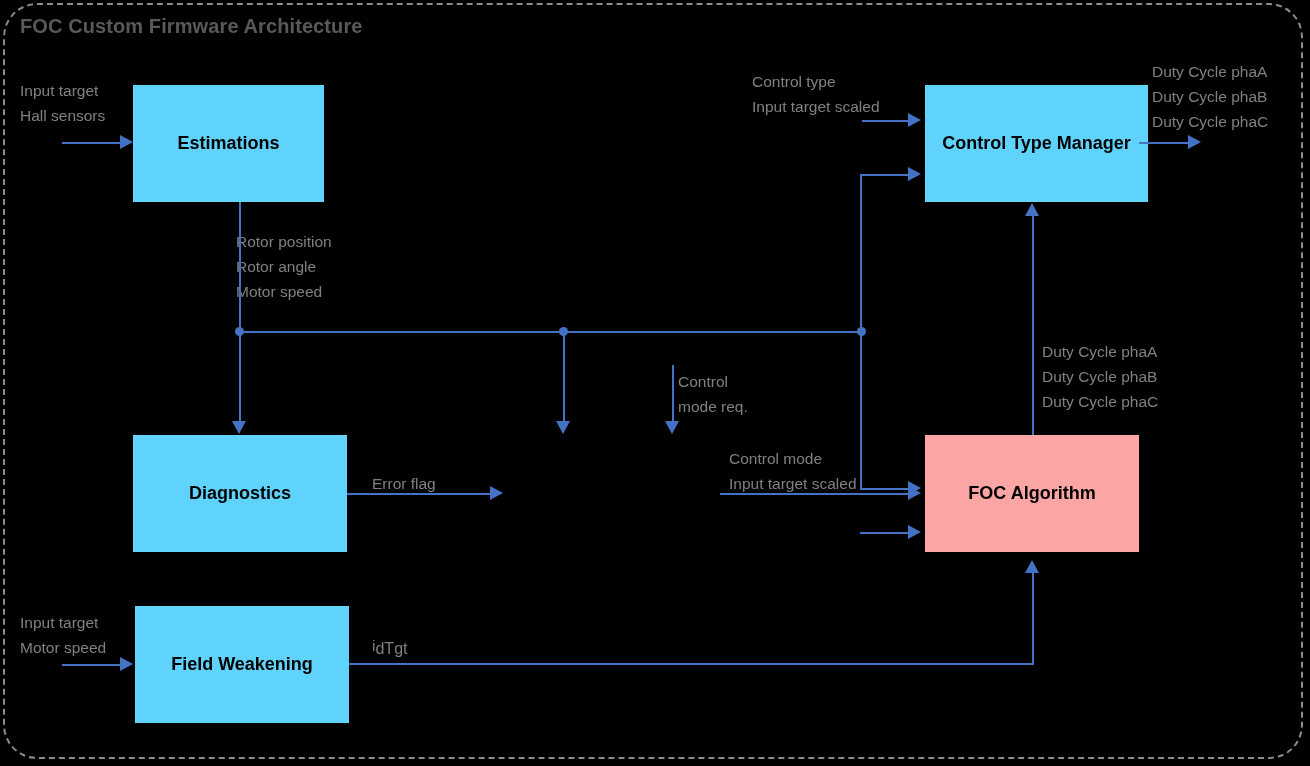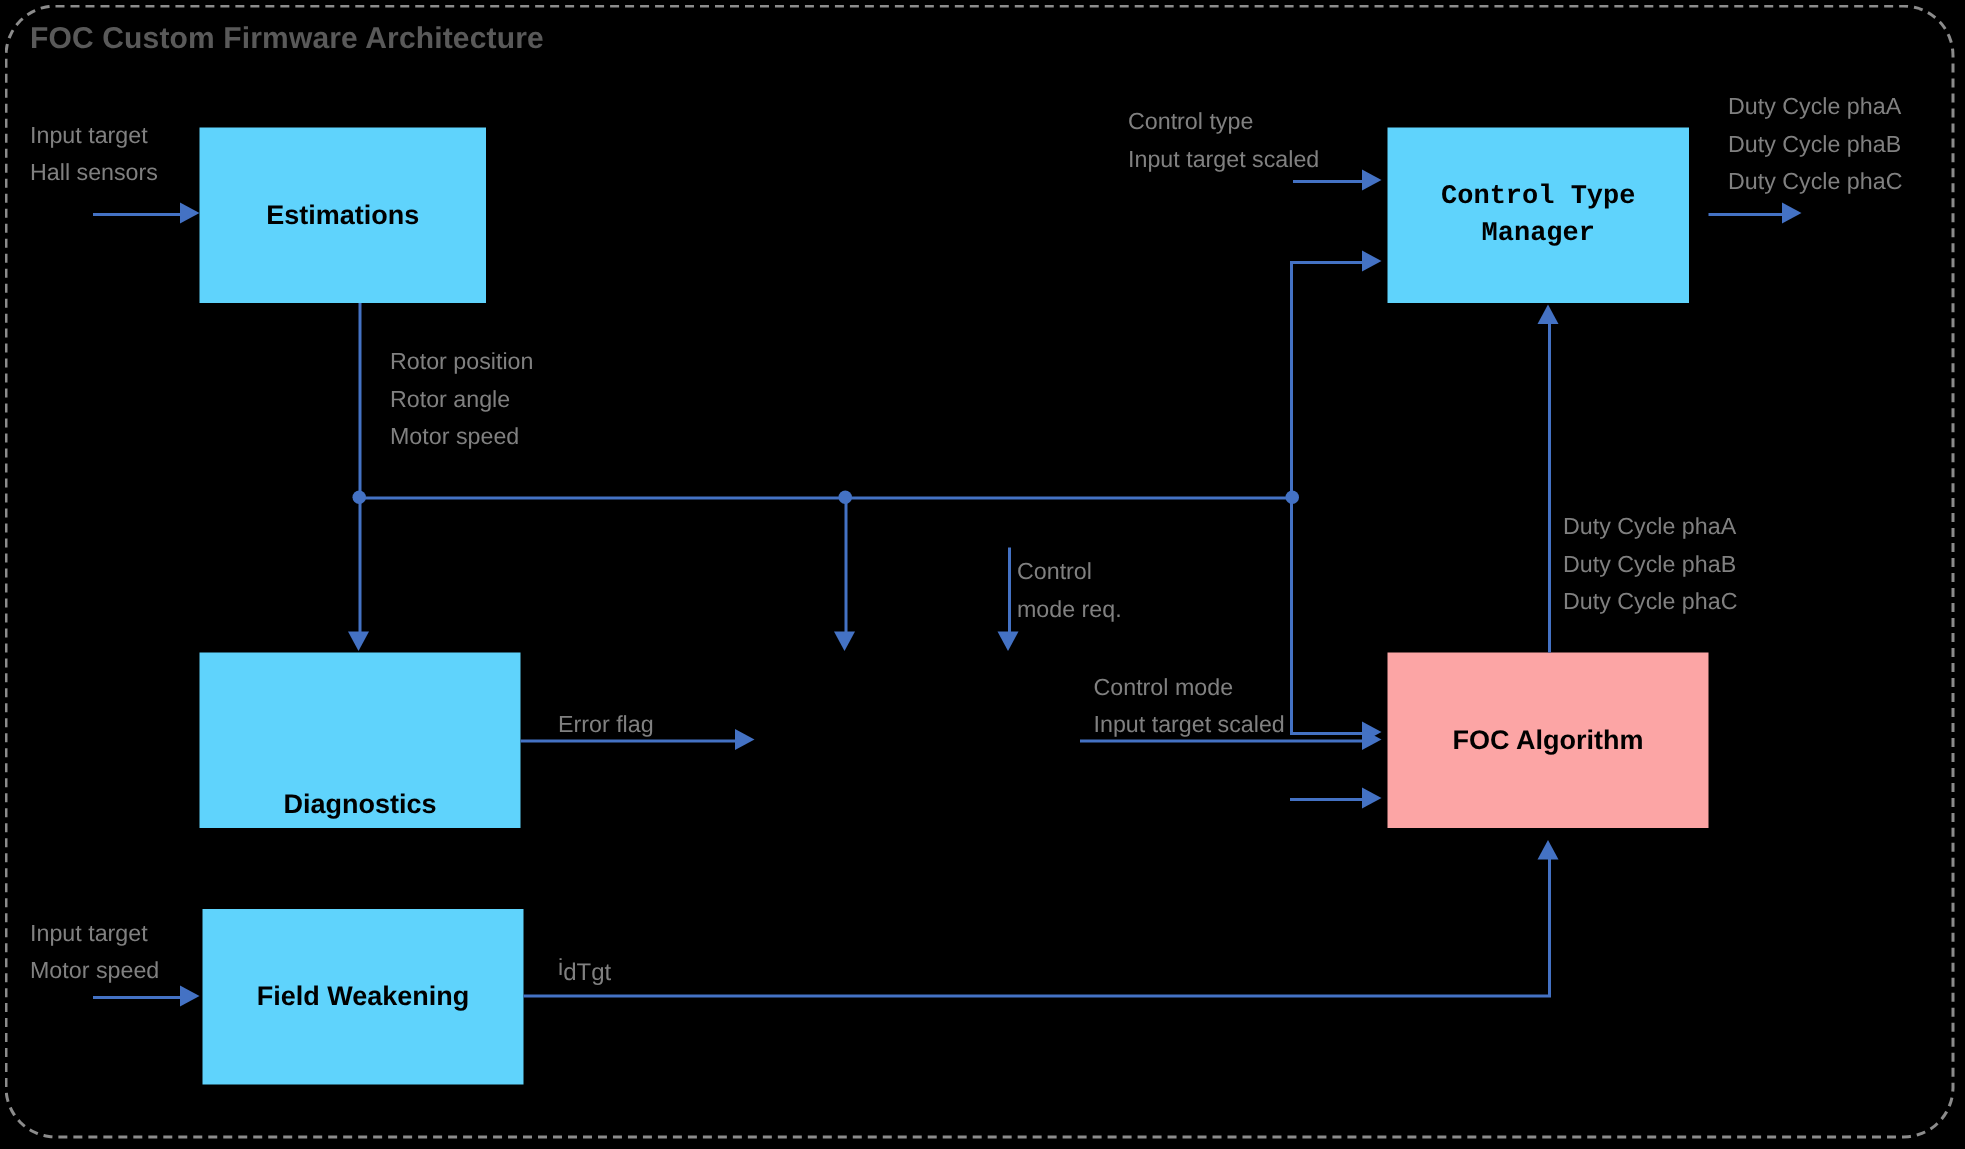--- a/index.html
+++ b/index.html
@@ -118,43 +118,43 @@
 <div id="canvas">
 
   <div id="frame"></div>
 
   <div id="diagram-title">FOC Custom Firmware Architecture</div>
 
   <div class="block cyan" style="left:133px; top:85px; width:191px; height:117px;">
     <span>Estimations</span>
   </div>
 
-  <div class="block cyan" style="left:925px; top:85px; width:201px; height:117px;font-family:Liberation Mono, monospace;">
+  <div class="block cyan" style="left:925px; top:85px; width:223px; height:117px;">
     <span>Control Type
 Manager</span>
   </div>
 
-  <div class="block cyan" style="left:133px; top:435px; width:214px; height:117px;align-items:flex-end;">
+  <div class="block cyan" style="left:133px; top:435px; width:214px; height:117px;">
     <span>Diagnostics</span>
   </div>
 
 
   <div class="block pink" style="left:925px; top:435px; width:214px; height:117px;">
     <span>FOC
 Algorithm</span>
   </div>
 
   <div class="block cyan" style="left:135px; top:606px; width:214px; height:117px;">
     <span>Field Weakening</span>
   </div>
 
   <div class="sig" style="left:20px; top:78px;">Input target
 Hall sensors</div>
 
-  <div class="sig" style="left:260px; top:229px;">Rotor position
+  <div class="sig" style="left:236px; top:229px;">Rotor position
 Rotor angle
 Motor speed</div>
 
   <div class="sig" style="left:752px; top:69px;">Control type
 Input target scaled</div>
 
   <div class="sig" style="left:1152px; top:59px;">Duty Cycle phaA
 Duty Cycle phaB
 Duty Cycle phaC</div>
 

